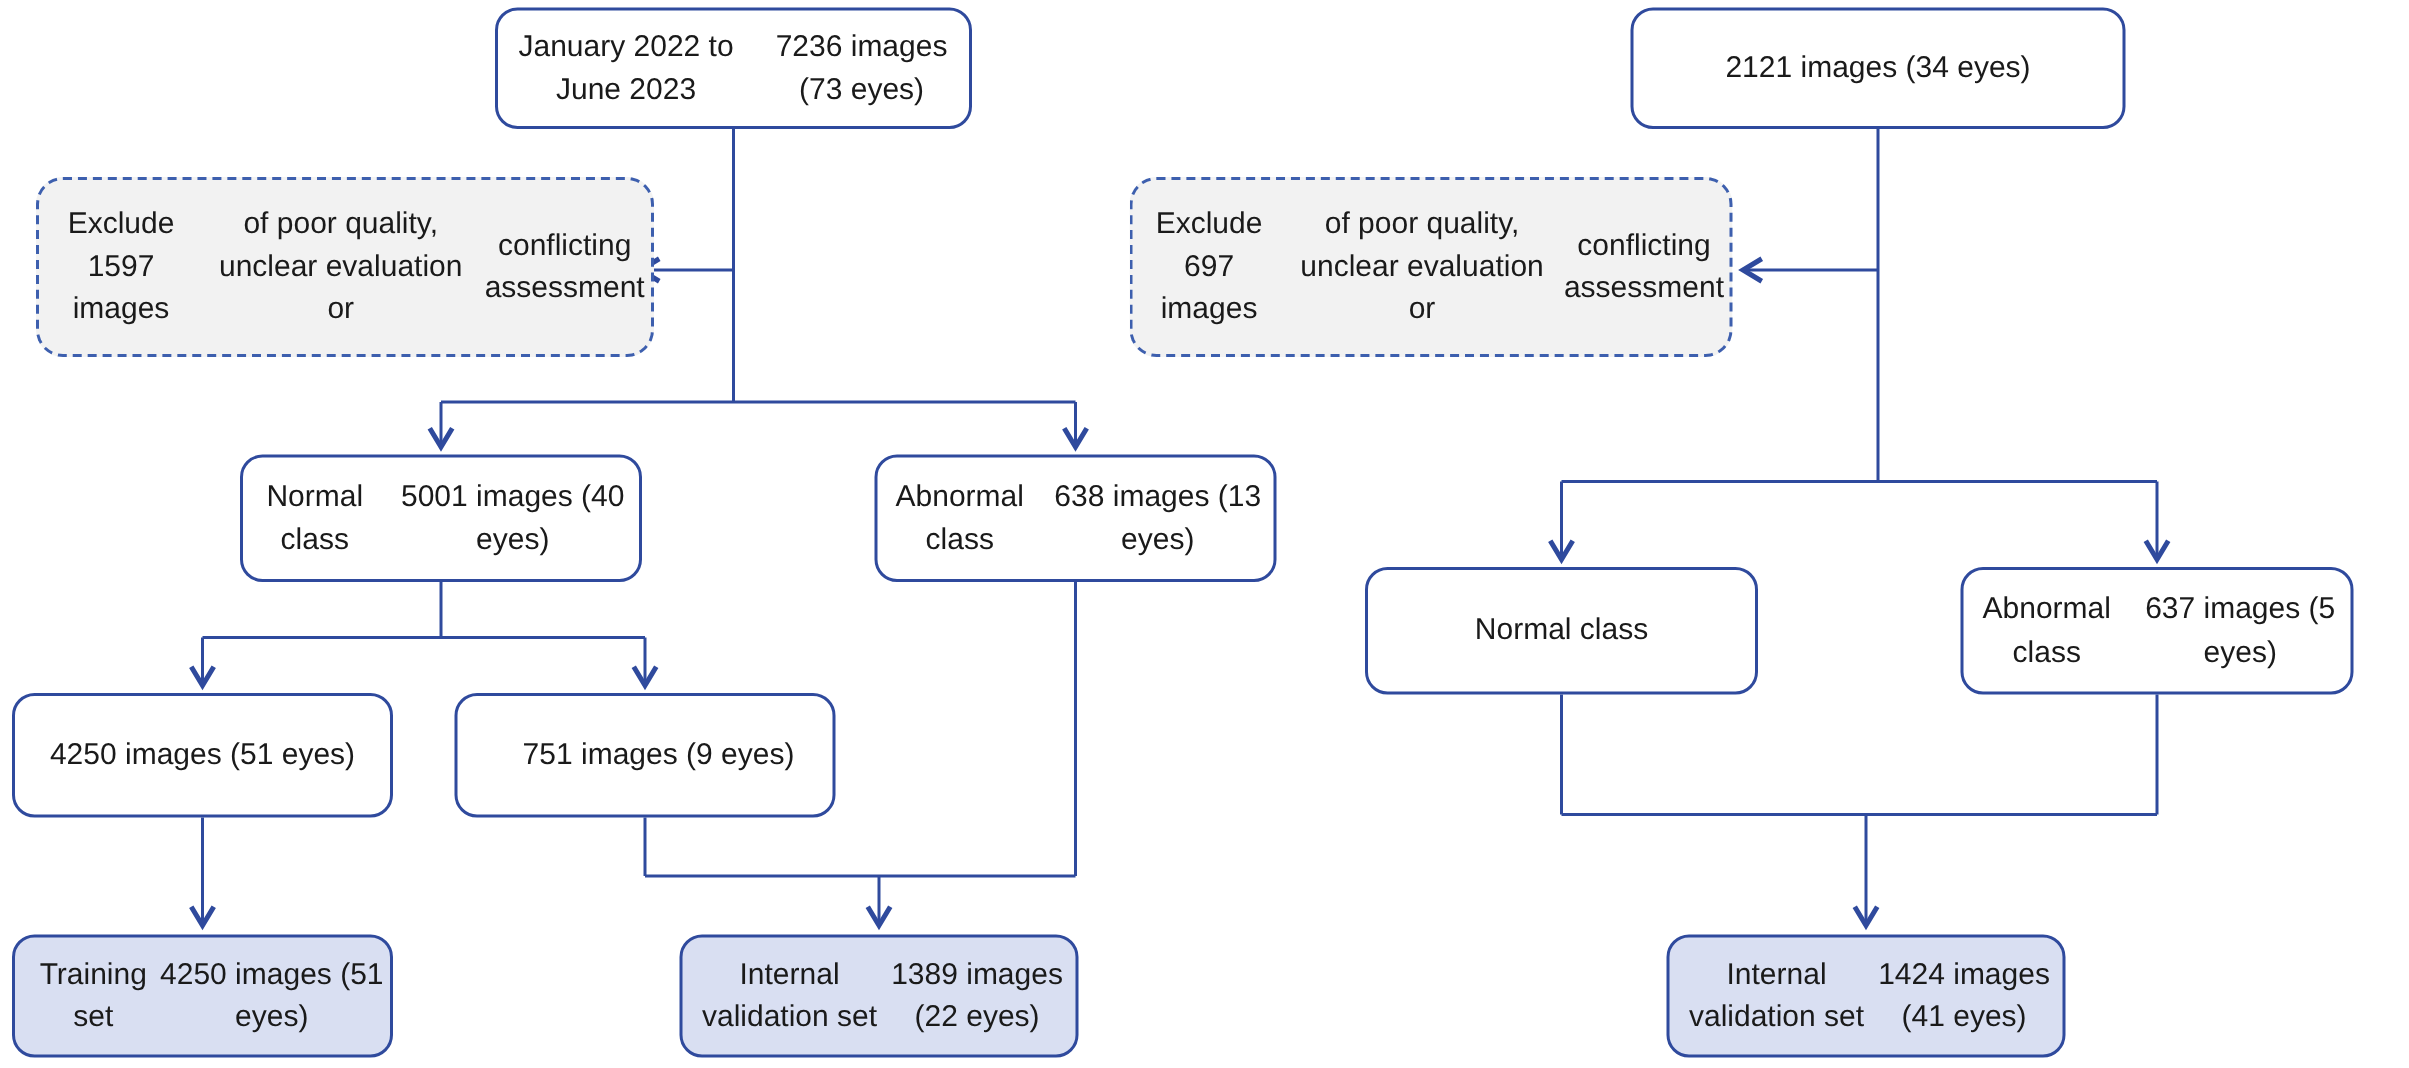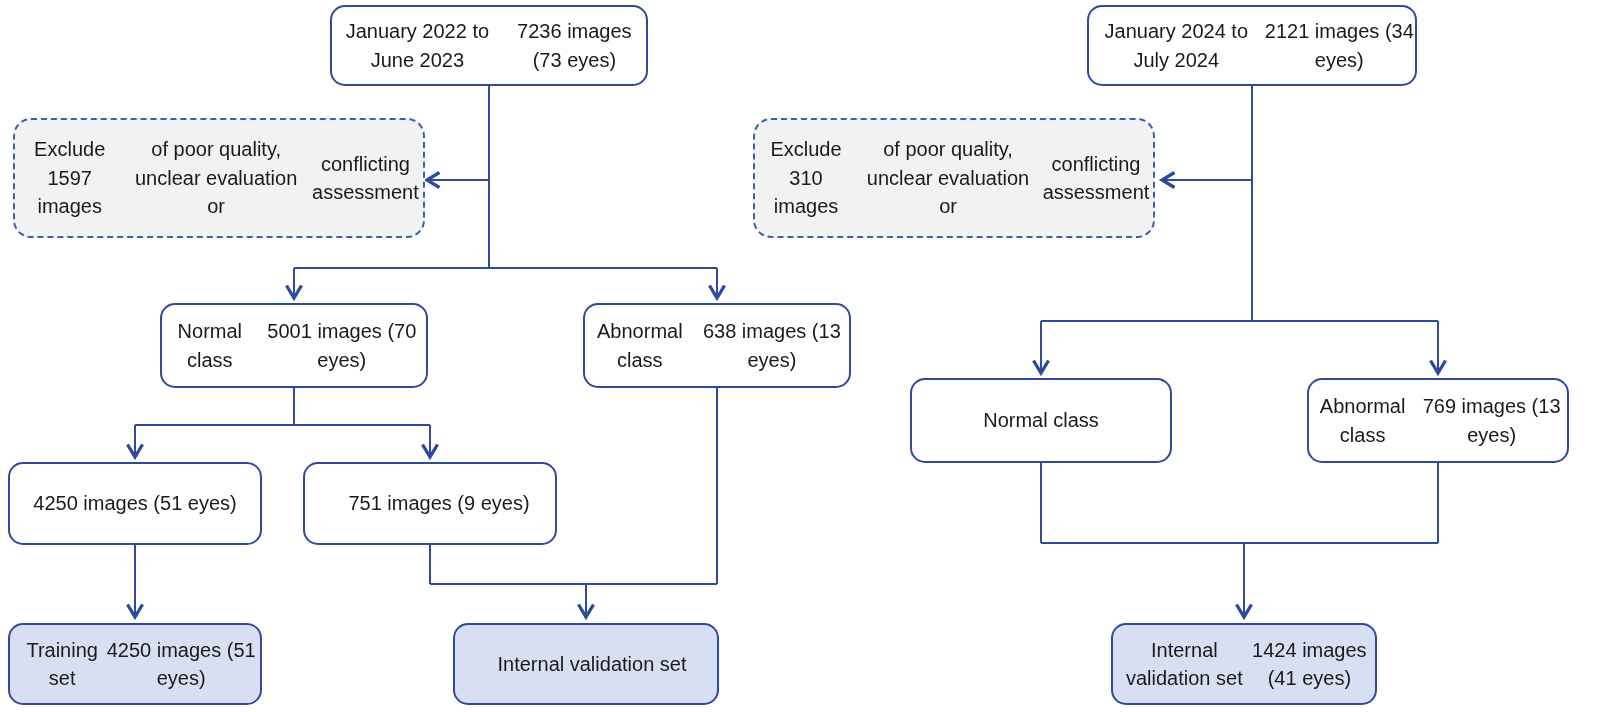--- a/index.html
+++ b/index.html
@@ -91,29 +91,29 @@
     <path d="M1438 463 V543"></path>
     <path d="M1041 543 H1438"></path>
     <path d="M1244 543 V617" marker-end="url(#arrow)"></path>
   </svg>
 
   <div class="node" style="left:330px; top:5px; width:318px; height:81px;">
     <div class="line">January 2022 to June 2023</div>
     <div class="line">7236 images (73 eyes)</div>
   </div>
 
-  <div class="node exclude" style="left:13px; top:118px; width:412px; height:120px;justify-content:center;">
+  <div class="node exclude" style="left:24px; top:118px; width:412px; height:120px;justify-content:center;">
     <div class="line">Exclude 1597 images</div>
     <div class="line">of poor quality, unclear evaluation or</div>
     <div class="line">conflicting assessment</div>
   </div>
 
   <div class="node" style="left:160px; top:303px; width:268px; height:85px;">
     <div class="line">Normal class</div>
-    <div class="line">5001 images (70 eyes)</div>
+    <div class="line">5001 images (40 eyes)</div>
   </div>
 
   <div class="node" style="left:583px; top:303px; width:268px; height:85px;">
     <div class="line">Abnormal class</div>
     <div class="line">638 images (13 eyes)</div>
   </div>
 
   <div class="node" style="left:8px; top:462px; width:254px; height:83px;">
     <div class="line">4250 images (51 eyes)</div>
   </div>
@@ -122,40 +122,40 @@
     <div class="line">751 images (9 eyes)</div>
   </div>
 
   <div class="node resultset" style="left:8px; top:623px; width:254px; height:82px;">
     <div class="line">Training set</div>
     <div class="line">4250 images (51 eyes)</div>
   </div>
 
   <div class="node resultset" style="left:453px; top:623px; width:266px; height:82px;">
     <div class="line">Internal validation set</div>
+    <div class="line">1389 images  (22 eyes)</div>
   </div>
 
   <div class="node" style="left:1087px; top:5px; width:330px; height:81px;">
-    <div class="line">January 2024 to July 2024</div>
     <div class="line">2121 images (34 eyes)</div>
   </div>
 
   <div class="node exclude" style="left:753px; top:118px; width:402px; height:120px;">
-    <div class="line">Exclude 310 images</div>
+    <div class="line">Exclude 697 images</div>
     <div class="line">of poor quality, unclear evaluation or</div>
     <div class="line">conflicting assessment</div>
   </div>
 
   <div class="node" style="left:910px; top:378px; width:262px; height:85px;">
     <div class="line">Normal class</div>
   </div>
 
   <div class="node" style="left:1307px; top:378px; width:262px; height:85px;">
     <div class="line">Abnormal class</div>
-    <div class="line">769 images (13 eyes)</div>
+    <div class="line">637 images (5 eyes)</div>
   </div>
 
   <div class="node resultset" style="left:1111px; top:623px; width:266px; height:82px;">
     <div class="line">Internal validation set</div>
     <div class="line">1424 images  (41 eyes)</div>
   </div>
 
 </div>
 
 </body></html>

